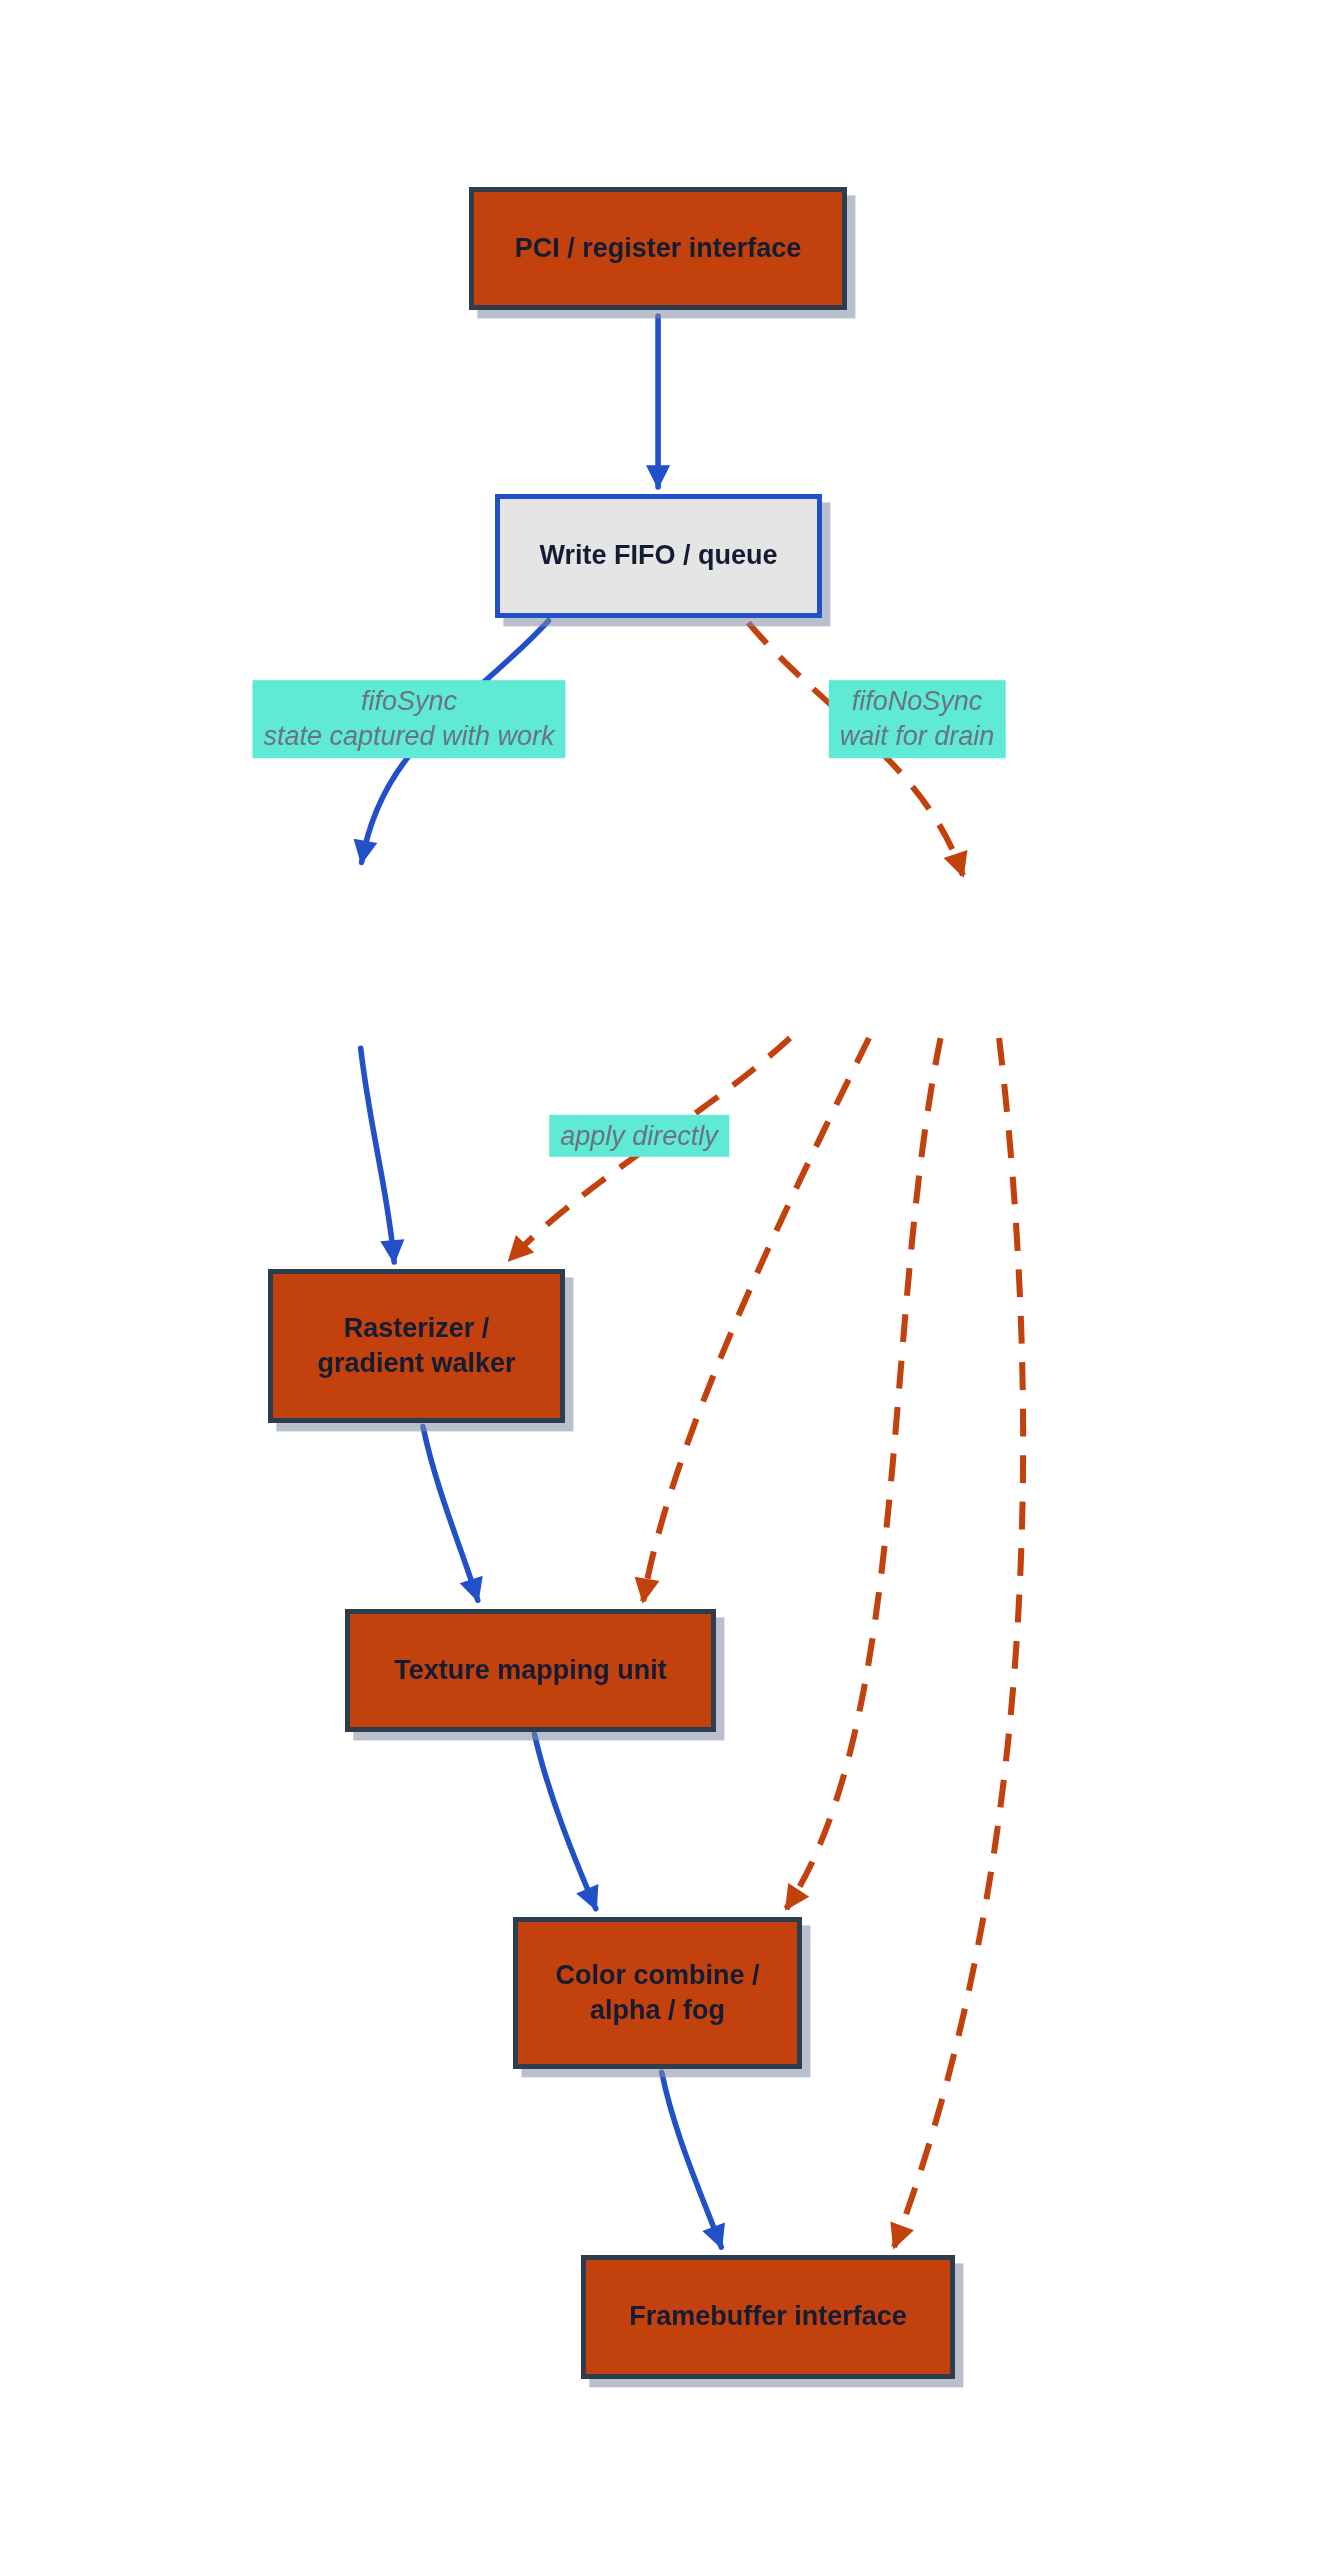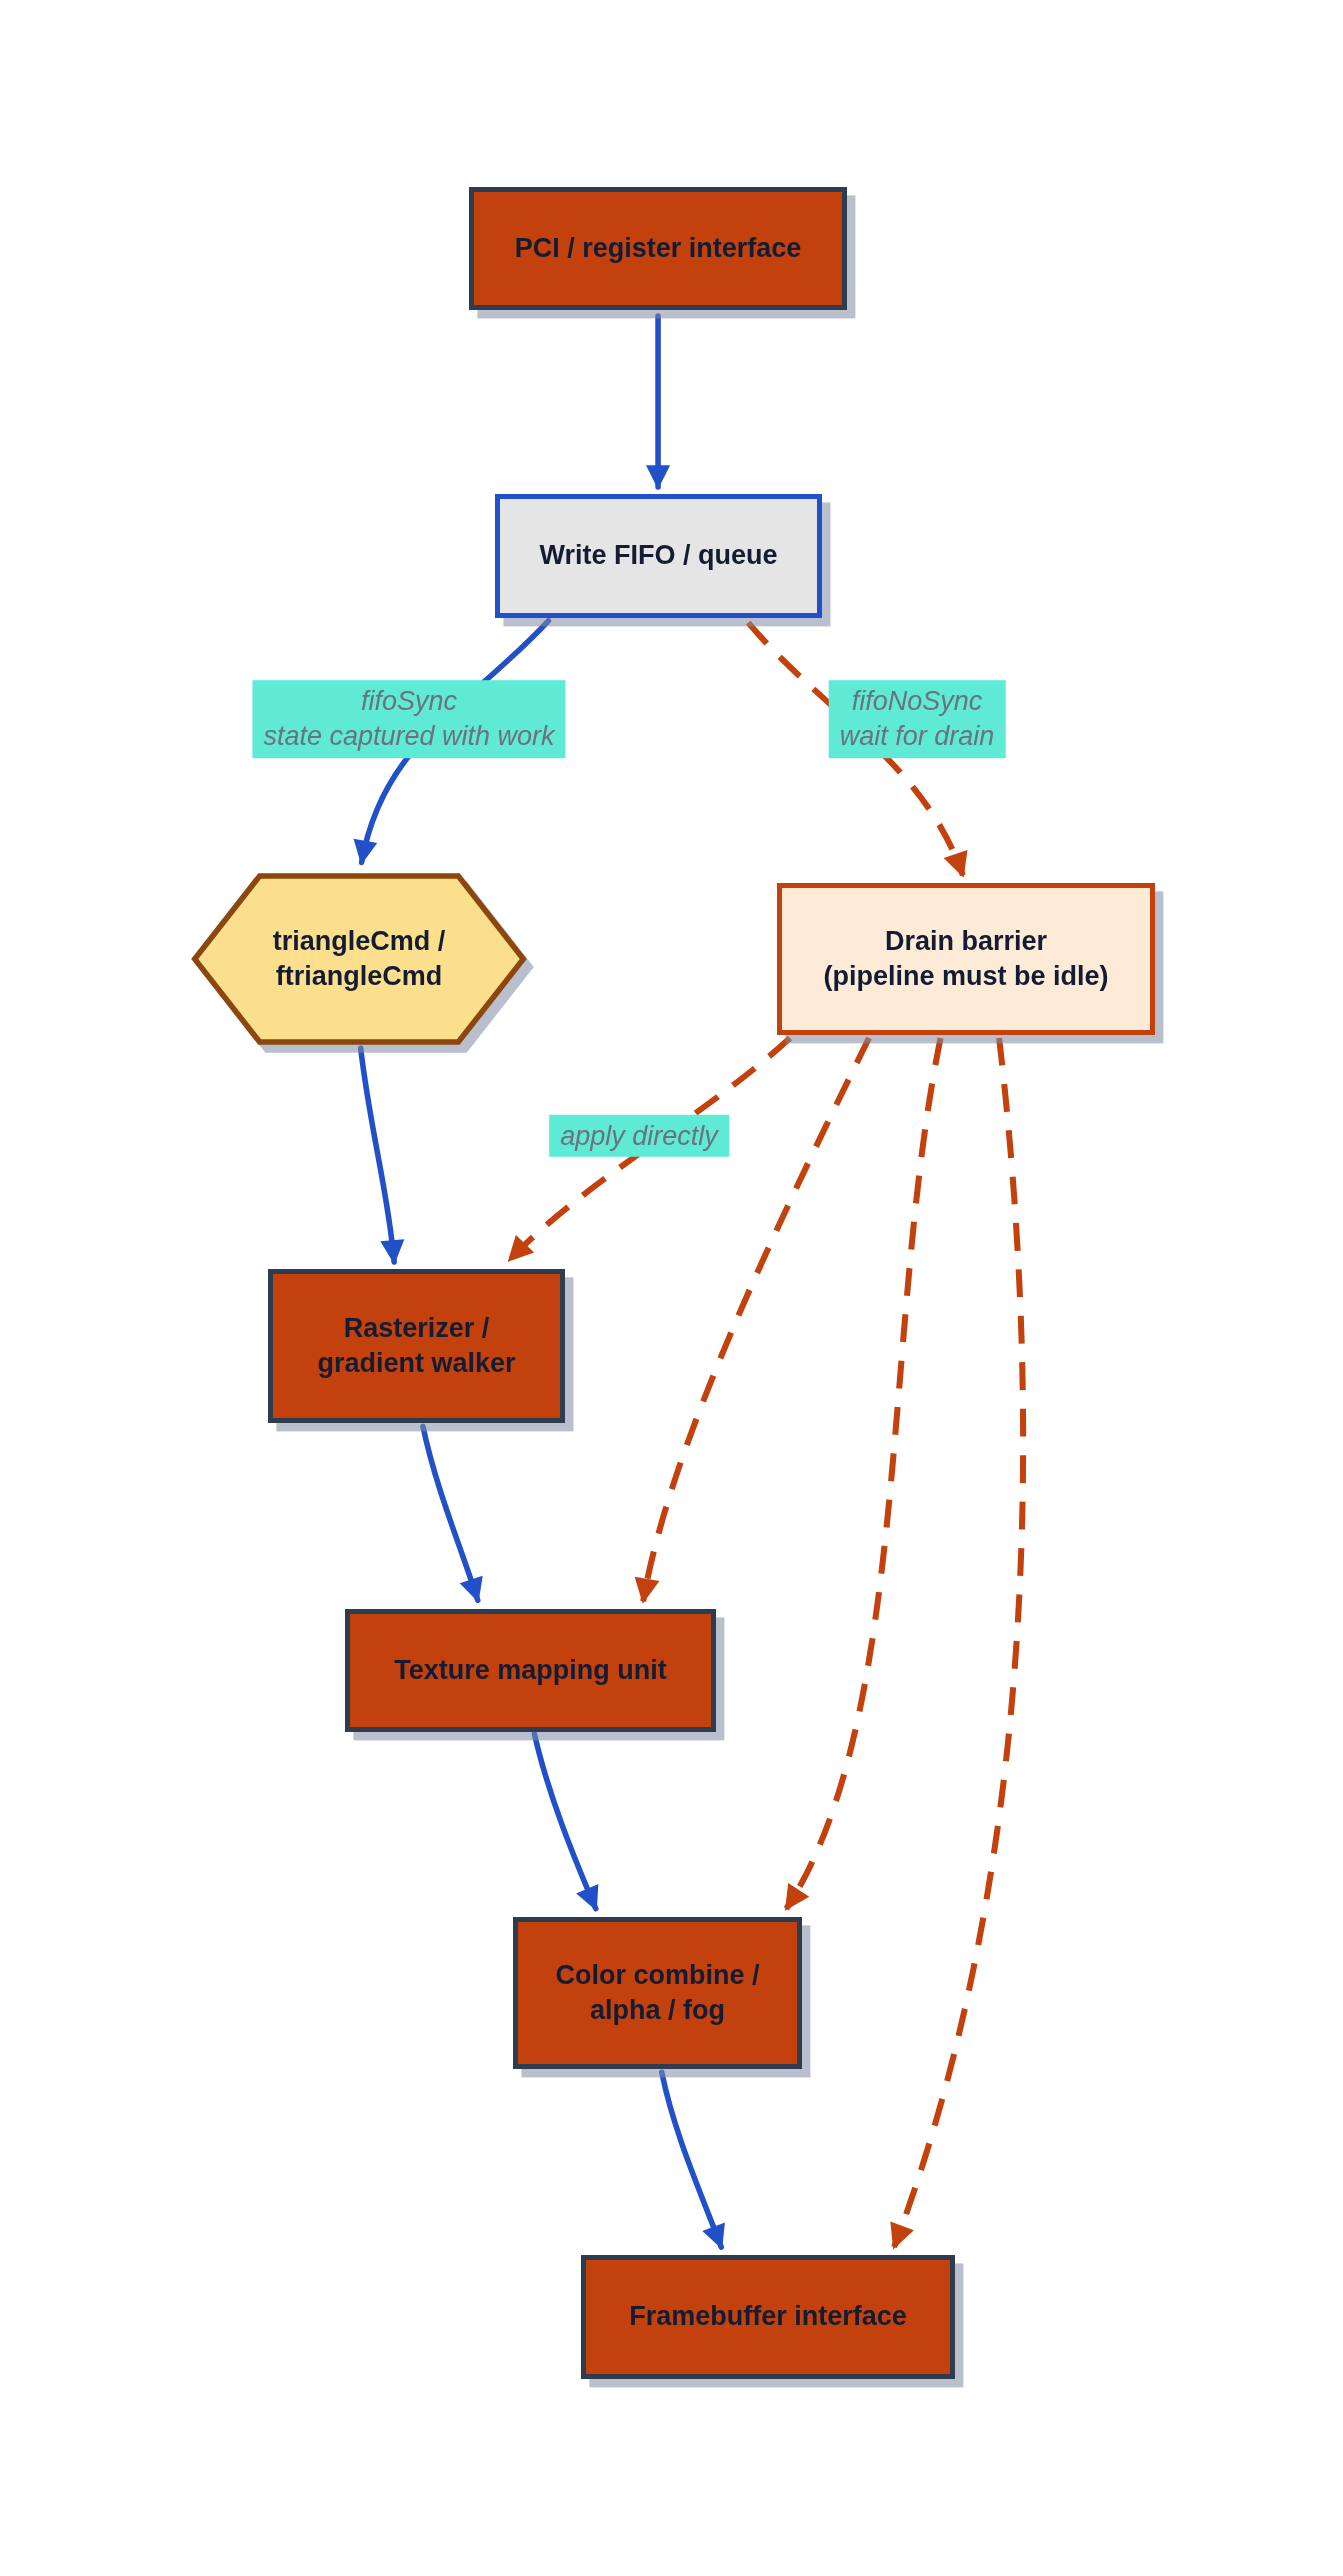--- a/index.html
+++ b/index.html
@@ -140,34 +140,21 @@
   </div>
 
   <div class="node" style="left:469px; top:187px; width:378px; height:123px;">
     <span>PCI / register interface</span>
   </div>
 
   <div class="node fifo" style="left:495px; top:494px; width:327px; height:124px;">
     <span>Write FIFO / queue</span>
   </div>
 
-  <div class="hex-wrap" style="left:191px; top:872px; width:336px; height:174px;">
-    <svg width="336" height="174" viewBox="0 0 362 187">
-      <polygon points="4,93.5 74,4 288,4 358,93.5 288,183 74,183" fill="#FBDF8C" stroke="#8B470E" stroke-width="6" stroke-linejoin="miter"></polygon>
-    </svg>
-    <div class="hex-label">
-      <span>triangleCmd /</span>
-      <span>ftriangleCmd</span>
-    </div>
-  </div>
 
-  <div class="node drain" style="left:777px; top:883px; width:378px; height:152px;">
-    <span>Drain barrier</span>
-    <span>(pipeline must be idle)</span>
-  </div>
 
   <div class="node" style="left:268px; top:1269px; width:297px; height:154px;">
     <span>Rasterizer /</span>
     <span>gradient walker</span>
   </div>
 
   <div class="node" style="left:345px; top:1609px; width:371px; height:123px;">
     <span>Texture mapping unit</span>
   </div>
 

